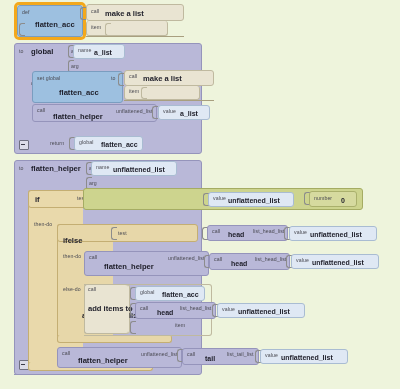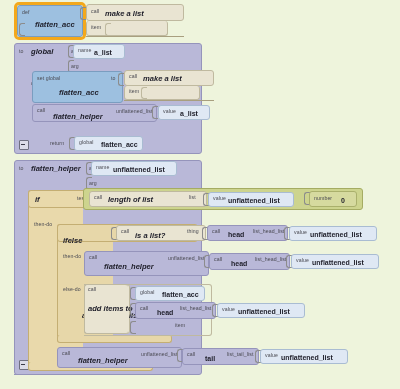--- a/index.html
+++ b/index.html
@@ -9,21 +9,21 @@
     font-family:"Liberation Sans", sans-serif;
     overflow:hidden;
     position:relative;
   }
   .canvas{position:absolute;inset:0;}
 
   
   .blk{position:absolute;box-sizing:border-box;border-radius:3px;}
   .lbl{position:absolute;white-space:nowrap;line-height:1;}
   .tiny{font-size:5.2px;color:#4a4a52;letter-spacing:.1px;}
-  .name{font-size:7.6px;font-weight:bold;color:#1d1d28;font-style:italic;}
+  .name{font-size:7.6px;font-weight:bold;color:#1d1d28;}
   .name-s{font-size:7px;font-weight:bold;color:#1d1d28;}
 
   
   .c-def      {background:#9dc0e0;border:1px solid #7a9dc0;}
   .c-proc     {background:#b9b8d8;border:1px solid #9594bb;}
   .c-setglob  {background:#9dc0e0;border:1px solid #7a9dc0;}
   .c-list     {background:#e9e4d2;border:1px solid #bfb99f;}
   .c-ctrl     {background:#e9d9ab;border:1px solid #c4ae73;}
   .c-ctrl2    {background:#e7d7a9;border:1px solid #c4ae73;}
   .c-cmp      {background:#cdd48e;border:1px solid #a5ac63;}
@@ -149,25 +149,20 @@
     <span class="lbl name" style="left:6px;top:5px;">if</span>
     <span class="lbl tiny" style="left:48px;top:5px;">test</span>
   </div>
   <span class="lbl tiny" style="position:absolute;left:34px;top:222px;">then-do</span>
   <div class="blk c-ctrl" style="left:28px;top:362px;width:125px;height:9px;border-top:none;"></div>
 
   <div class="blk c-cmp" style="left:83px;top:188px;width:280px;height:22px;">
     <span class="lbl name" style="left:152px;top:8px;">&gt;</span>
   </div>
 
-  <div class="blk c-list" style="left:89px;top:191px;width:118px;height:16px;">
-    <span class="lbl tiny" style="left:4px;top:3px;">call</span>
-    <span class="lbl name" style="left:18px;top:4px;">length of list</span>
-    <span class="lbl tiny" style="left:99px;top:3px;">list</span>
-  </div>
   <div class="plug" style="left:203px;top:193px;"></div>
   <div class="blk c-var" style="left:208px;top:192px;width:86px;height:15px;">
     <span class="lbl tiny" style="left:4px;top:3px;">value</span>
     <span class="lbl name-s" style="left:19px;top:4px;">unflattened_list</span>
   </div>
 
   <div class="plug" style="left:304px;top:192px;"></div>
   <div class="blk c-num" style="left:309px;top:191px;width:48px;height:16px;">
     <span class="lbl tiny" style="left:4px;top:4px;">number</span>
     <span class="lbl name-s" style="left:31px;top:5px;">0</span>
@@ -176,25 +171,20 @@
   <div class="blk c-ctrl2" style="left:57px;top:224px;width:56px;height:118px;border-right:none;border-radius:3px 0 0 3px;"></div>
   <div class="blk c-ctrl2" style="left:57px;top:224px;width:141px;height:18px;">
     <span class="lbl name" style="left:5px;top:12px;">ifelse</span>
     <span class="lbl tiny" style="left:60px;top:6px;">test</span>
   </div>
   <span class="lbl tiny" style="position:absolute;left:63px;top:254px;">then-do</span>
   <span class="lbl tiny" style="position:absolute;left:63px;top:287px;">else-do</span>
   <div class="blk c-ctrl2" style="left:57px;top:335px;width:115px;height:8px;border-top:none;"></div>
 
   <div class="plug" style="left:111px;top:227px;"></div>
-  <div class="blk c-list" style="left:116px;top:225px;width:90px;height:16px;">
-    <span class="lbl tiny" style="left:4px;top:3px;">call</span>
-    <span class="lbl name" style="left:18px;top:6px;">is a list?</span>
-    <span class="lbl tiny" style="left:70px;top:3px;">thing</span>
-  </div>
   <div class="plug" style="left:202px;top:227px;"></div>
 
   <div class="blk c-call" style="left:207px;top:225px;width:81px;height:16px;">
     <span class="lbl tiny" style="left:4px;top:3px;">call</span>
     <span class="lbl name-s" style="left:20px;top:5px;">head</span>
     <span class="lbl tiny" style="left:45px;top:3px;">list_head_list</span>
   </div>
   <div class="plug" style="left:284px;top:227px;"></div>
   <div class="blk c-var" style="left:289px;top:226px;width:88px;height:15px;">
     <span class="lbl tiny" style="left:4px;top:3px;">value</span>

